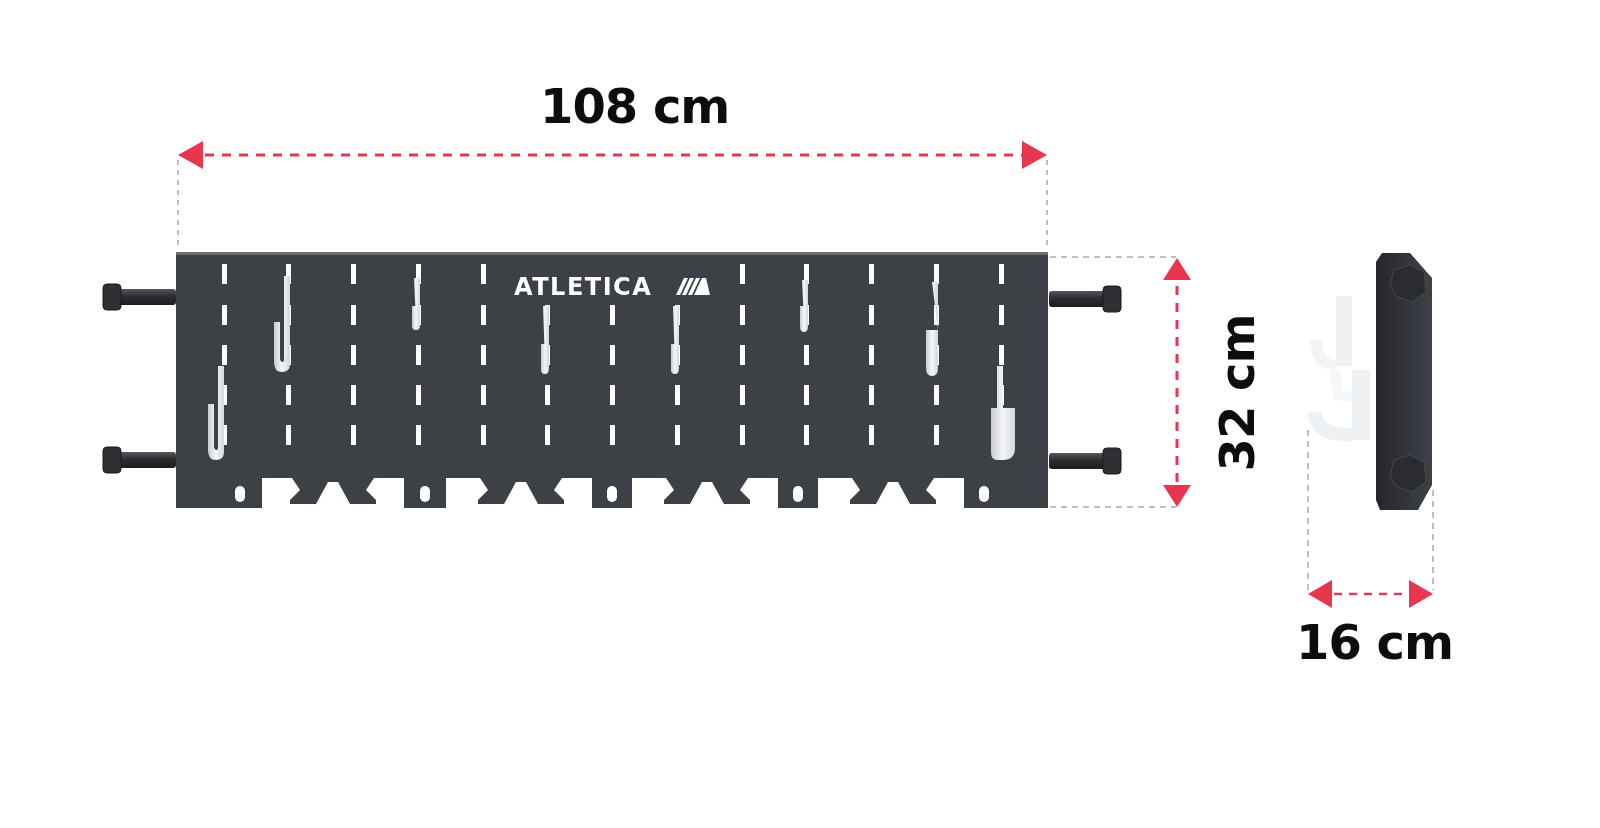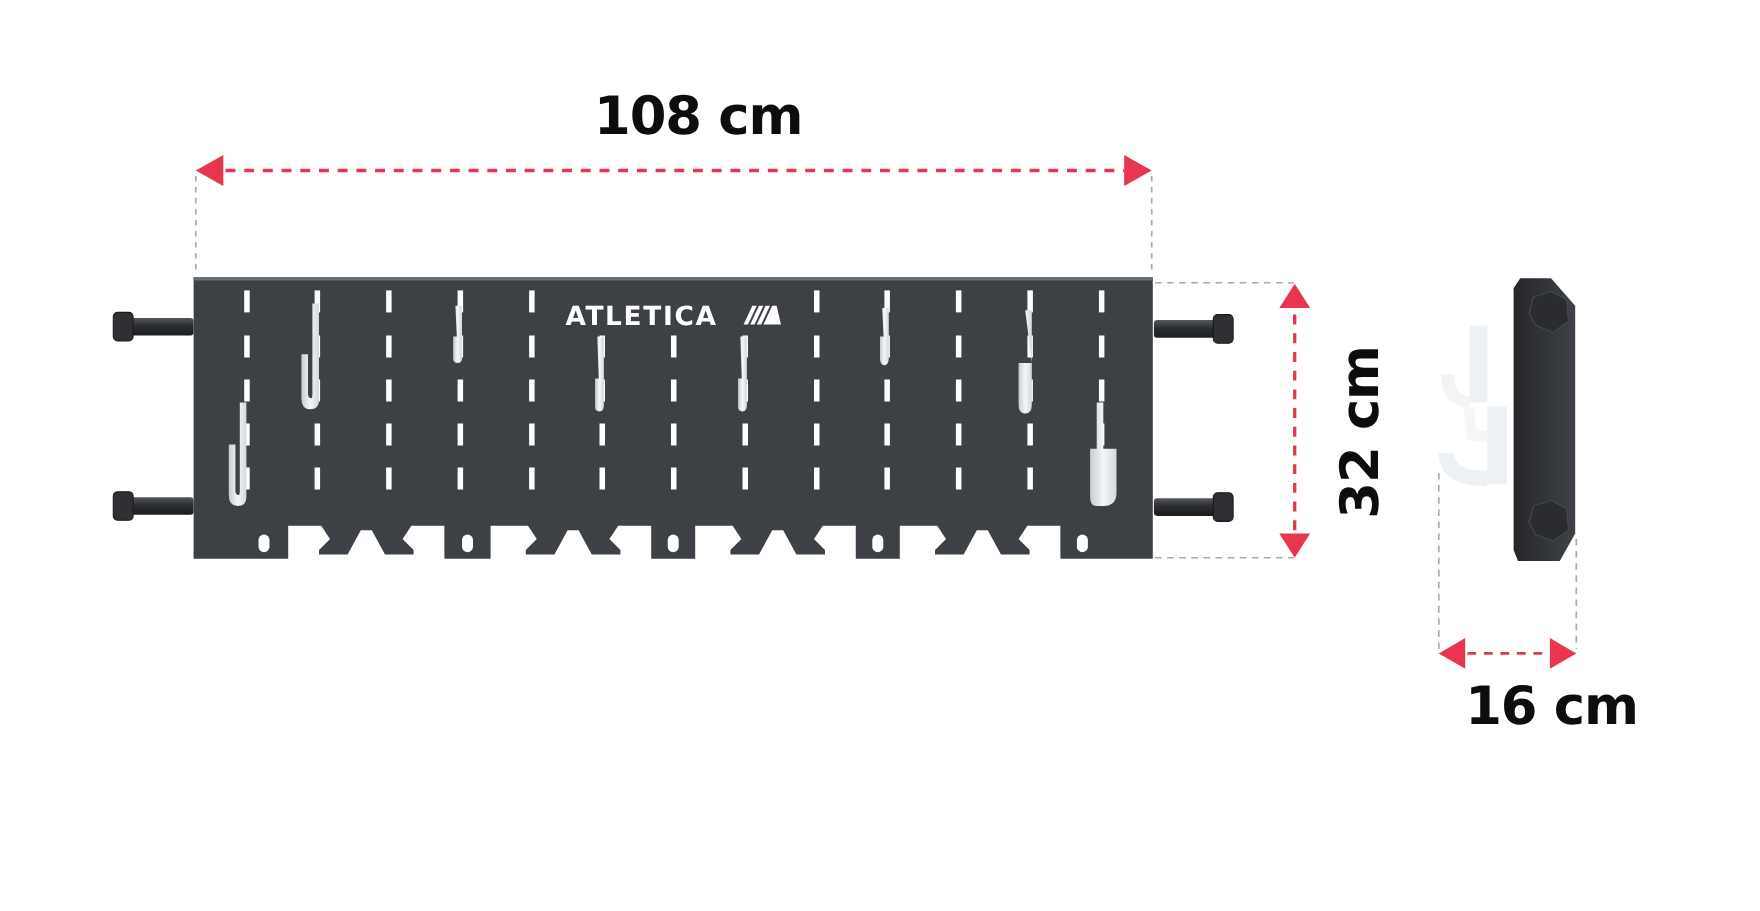--- a/index.html
+++ b/index.html
@@ -1,19 +1,19 @@
 <!DOCTYPE html>
 <html><head>
 <meta charset="utf-8">
 <style>
   html, body { margin:0; padding:0; background:#ffffff; }
   body { width:1600px; height:828px; position:relative; overflow:hidden; font-family:"Liberation Sans", sans-serif; }
   .dim-label { position:absolute; font-family:"DejaVu Sans", sans-serif; font-weight:bold; color:#0d0d0d; letter-spacing:-1px;text-align:center; }
   #lbl-width { left:540px; top:78px; font-size:48px; }
-  #lbl-depth { left:1296px; top:614px; font-size:48px;margin-left:36px; }
+  #lbl-depth { left:1296px; top:614px; font-size:48px; }
   #lbl-height { left:1182px; top:365px; font-size:48px; transform:rotate(-90deg); transform-origin:center; width:200px; text-align:center; margin-left:-45px; }
   svg#scene { position:absolute; left:0; top:0; }
 </style>
 </head>
 <body>
 
 <svg id="scene" width="1600" height="828" viewBox="0 0 1600 828" xmlns="http://www.w3.org/2000/svg">
   <defs>
     <linearGradient id="boltGrad" x1="0" y1="0" x2="0" y2="1">
       <stop offset="0" stop-color="#55585d"></stop>

